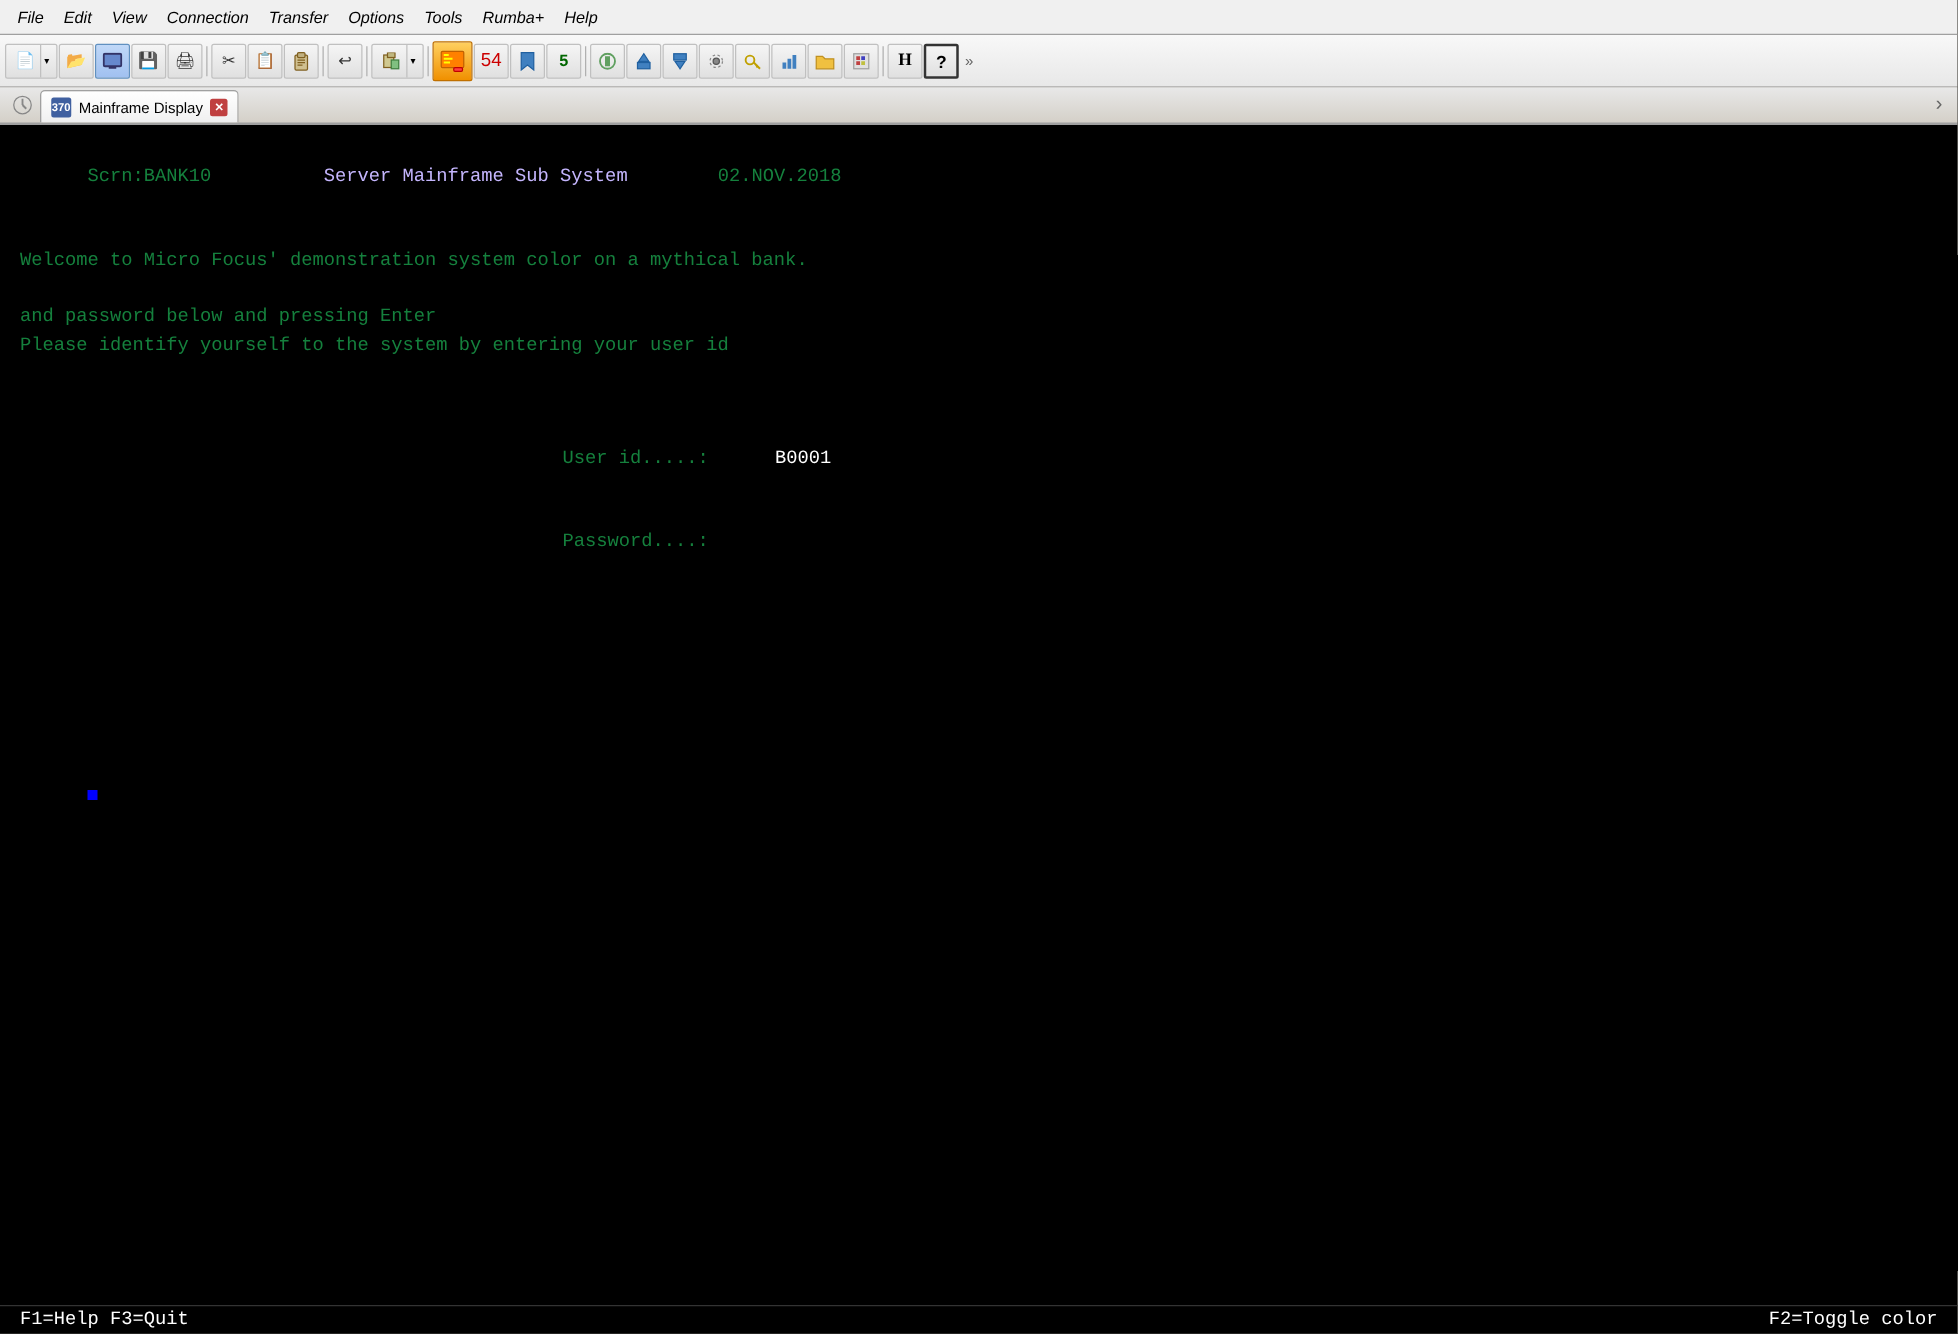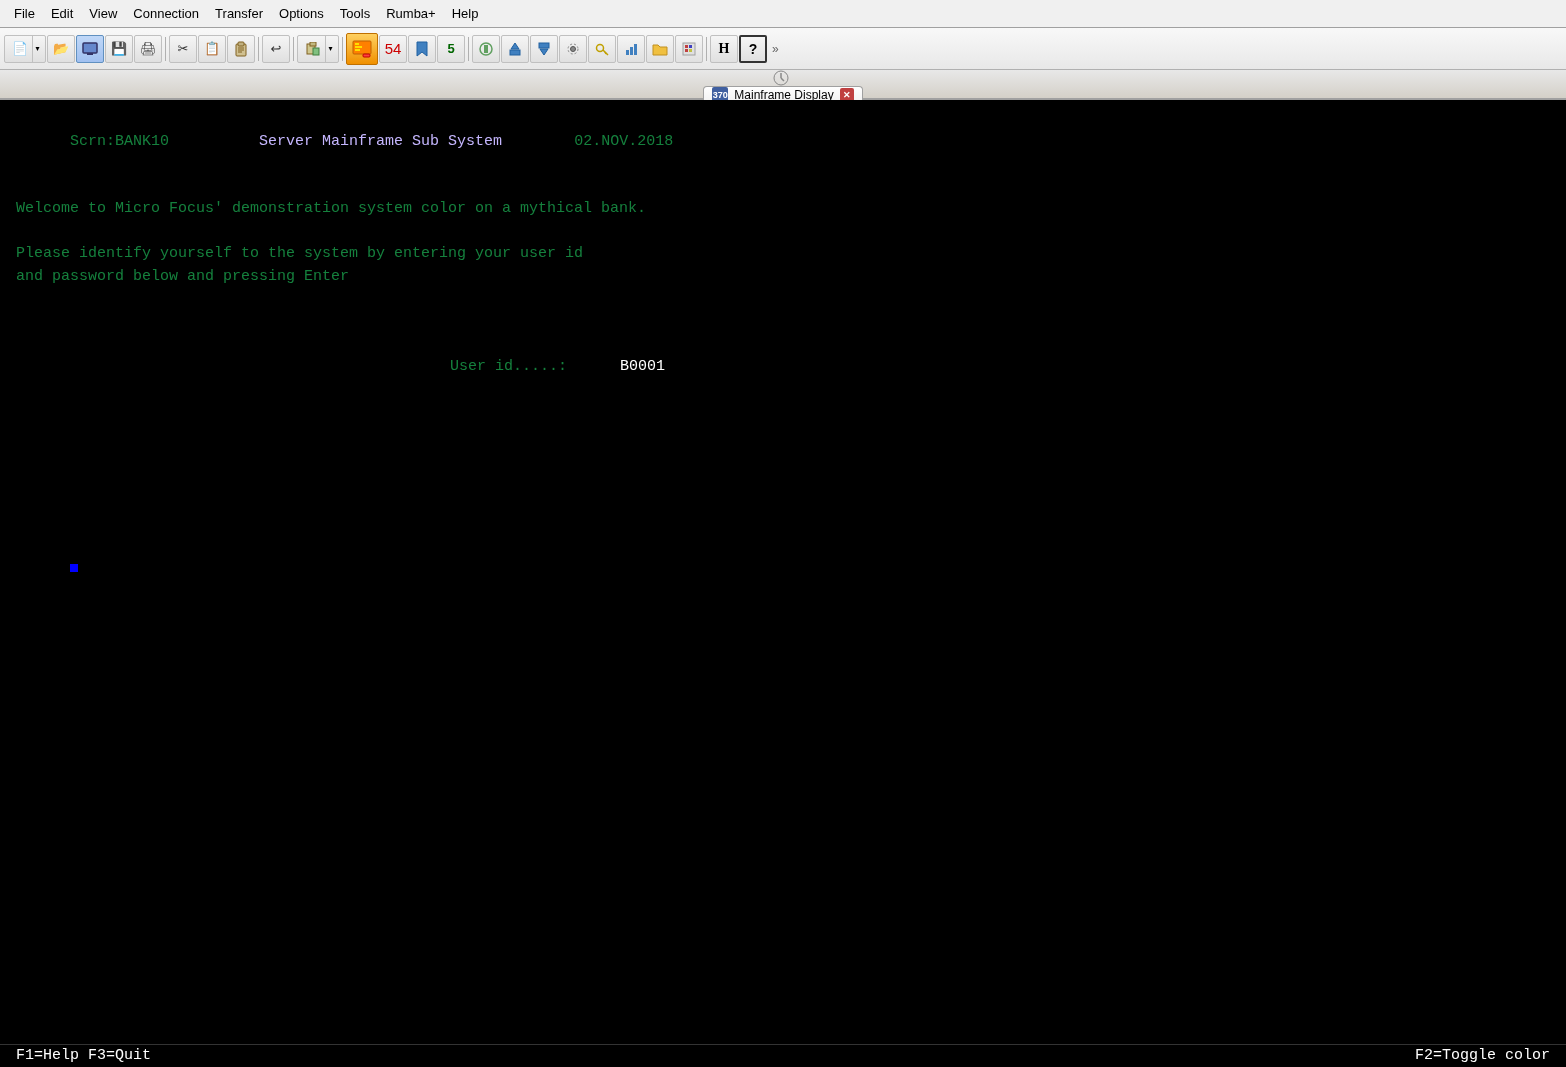--- a/index.html
+++ b/index.html
@@ -18,20 +18,21 @@
       display: flex;
       align-items: center;
       padding: 0 6px;
       border-bottom: 1px solid #a0a0a0;
     }
     .menu-item {
       padding: 3px 8px;
       font-size: 13px;
       color: #000;
       cursor: pointer;
+      font-style: italic;
     }
 
     
     .toolbar {
       background: linear-gradient(to bottom, #f8f8f8, #e8e8e8);
       height: 42px;
       display: flex;
       align-items: center;
       padding: 2px 4px;
       border-bottom: 1px solid #b0b0b0;
@@ -68,24 +69,23 @@
       padding: 0 3px;
     }
     .toolbar-dropdown-btn .main { width: 24px; height: 26px; display:flex; align-items:center; justify-content:center; font-size: 13px; }
     .toolbar-dropdown-btn .arrow { width: 10px; height: 26px; display:flex; align-items:center; justify-content:center; font-size: 8px; border-left: 1px solid #c0c0c0; }
 
     
     .tab-bar {
       background: linear-gradient(to bottom, #e8e8e8, #d4d0c8);
       height: 30px;
       display: flex;
-      align-items: center;
+      align-items: flex-end;
       padding: 0 8px;
       border-bottom: 2px solid #a0a0a0;
-      flex-direction: column;
     }
     .tab-left-icon {
       width: 20px;
       height: 20px;
       display: flex;
       align-items: center;
       justify-content: center;
       font-size: 11px;
       color: #666;
       margin-right: 4px;
@@ -345,31 +345,34 @@
       <span class="cyan">Scrn:</span><span class="cyan">BANK10</span><span class="cyan">          </span><span class="yellow">Server Mainframe Sub System</span><span class="yellow">        </span><span class="cyan">02.NOV.2018</span>
     </div>
 
 
     <div class="term-line">&nbsp;</div>
 
     <div class="term-line cyan">Welcome to Micro Focus' demonstration system color on a mythical bank.</div>
 
     <div class="term-line">&nbsp;</div>
 
+    <div class="term-line cyan">and password below and pressing Enter</div>
+
     <div class="term-line cyan">Please identify yourself to the system by entering your user id</div>
-
-    <div class="term-line cyan">and password below and pressing Enter</div>
 
     <div class="term-line">&nbsp;</div>
     <div class="term-line">&nbsp;</div>
 
     <div class="term-line">
       <span style="display:inline-block; width: 380px;"></span><span class="cyan">User id.....: </span><span class="green">B0001</span>
     </div>
 
+    <div class="term-line">
+      <span style="display:inline-block; width: 380px;"></span><span class="cyan">Password....: </span><span class="green"></span>
+    </div>
 
     <div class="term-line">&nbsp;</div>
     <div class="term-line">&nbsp;</div>
     <div class="term-line">&nbsp;</div>
     <div class="term-line">&nbsp;</div>
     <div class="term-line">&nbsp;</div>
     <div class="term-line">&nbsp;</div>
 
     <div class="term-line">
       <span class="cursor-dot"></span>

